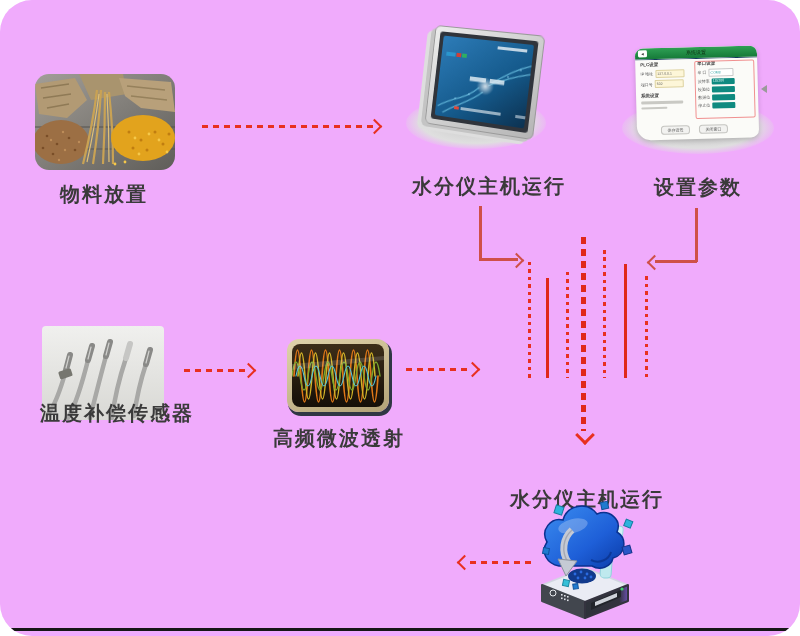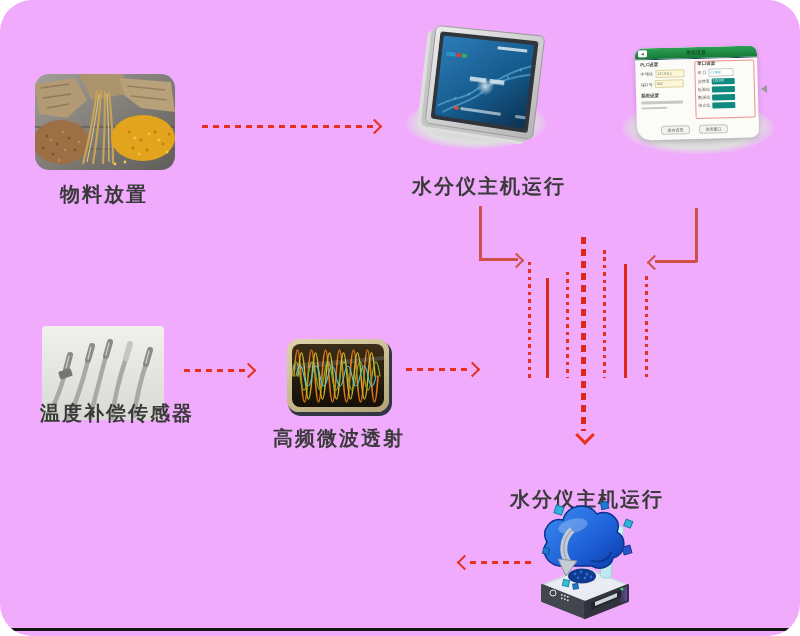--- a/index.html
+++ b/index.html
@@ -214,20 +214,21 @@
       <div class="frow">
           <span class="flbl">停止位</span>
         <span class="tbox"></span>
         </div>
     </div>
     <div class="redbox"></div>
     <div class="pill" style="left:24px;top:78px;">保存设置</div>
     <div class="pill" style="left:62px;top:78px;">关闭窗口</div>
   </div>
   <div class="abs" style="left:757px;top:85px;width:0;height:0;border:4px solid transparent;border-right:6px solid #9a9a9a;"></div>
+  <div class="node-label" style="left:698px;top:174px;">设置参数</div>
 
   <div class="photo" style="left:42px;top:326px;width:122px;height:94px;border-radius:4px;">
     <svg width="122" height="94" viewBox="0 0 122 94">
       <defs>
         <linearGradient id="sbg" x1="0" y1="0" x2="0" y2="1">
           <stop offset="0" stop-color="#f0f0ee"></stop>
             <stop offset="1" stop-color="#d8d8d4"></stop>
         </linearGradient>
       </defs>
       <rect width="122" height="94" fill="url(#sbg)"></rect>

